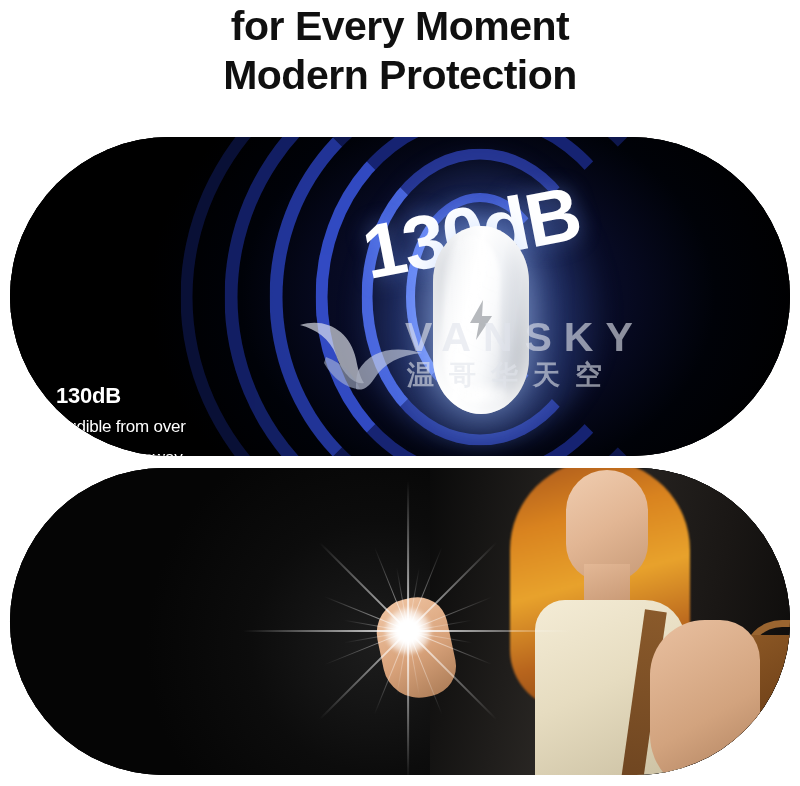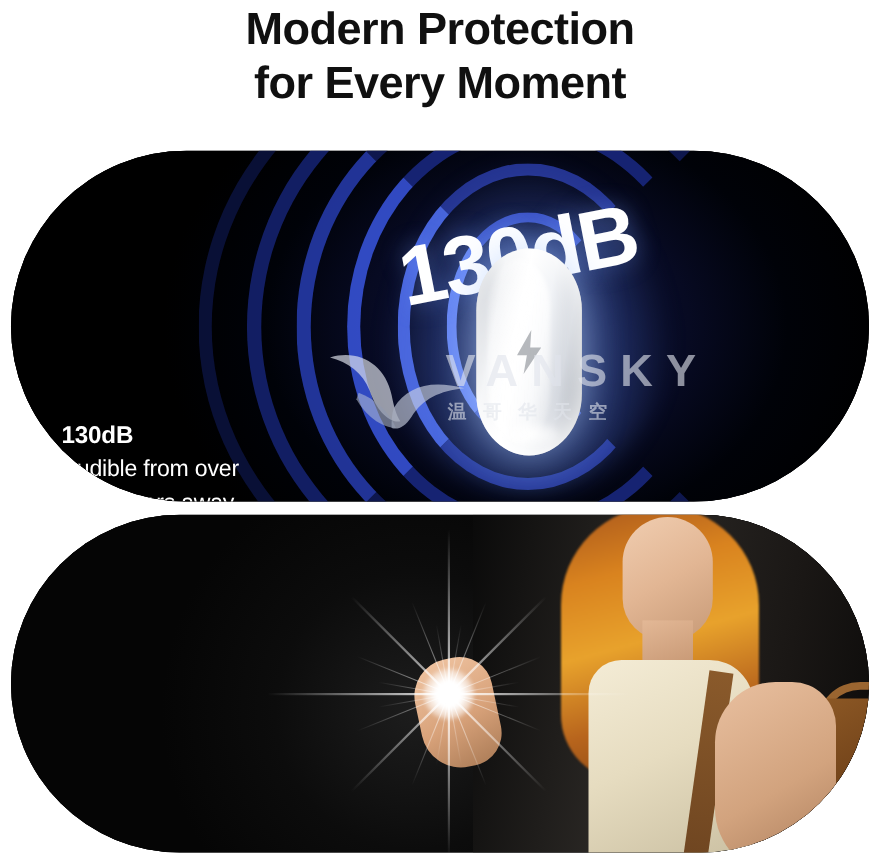--- a/index.html
+++ b/index.html
@@ -247,21 +247,21 @@
     font-family: "Liberation Sans", sans-serif;
   }
   #caption-audio { left: 46px; top: 244px; }
   .caption .cap-title {
     font-size: 22px;
     font-weight: bold;
     line-height: 30px;
     letter-spacing: -0.2px;
   }
   .caption .cap-body {
-    font-size: 21px;
+    font-size: 17px;
     font-weight: normal;
     line-height: 31px;
     letter-spacing: -0.2px;
   }
   .caption .cap-body .ln { display: block; }
 
   
   .watermark {
     position: absolute;
     left: 10px; top: 137px;
@@ -288,32 +288,32 @@
     letter-spacing: 12px;
     white-space: nowrap;
   }
   .wm-cn {
     position: absolute;
     left: 397px; top: 188px;
     width: 315px;
     color: rgba(225,228,235,.60);
     font-family: "DejaVu Sans", sans-serif;
     font-weight: bold;
-    font-size: 17px;
+    font-size: 27px;
     line-height: 32px;
     letter-spacing: 15px;
     white-space: nowrap;
   }
 </style>
 </head>
 <body>
 
 <div class="headline">
+  <span class="ln">for Every Moment</span>
   <span class="ln">Modern Protection</span>
-  <span class="ln">for Every Moment</span>
 </div>
 
 <div class="panel" id="panel-audio">
 
   <div class="audio-art">
     <div class="wave w6"></div>
     <div class="wave w5"></div>
     <div class="wave w4"></div>
     <div class="wave w3"></div>
     <div class="wave w2"></div>

